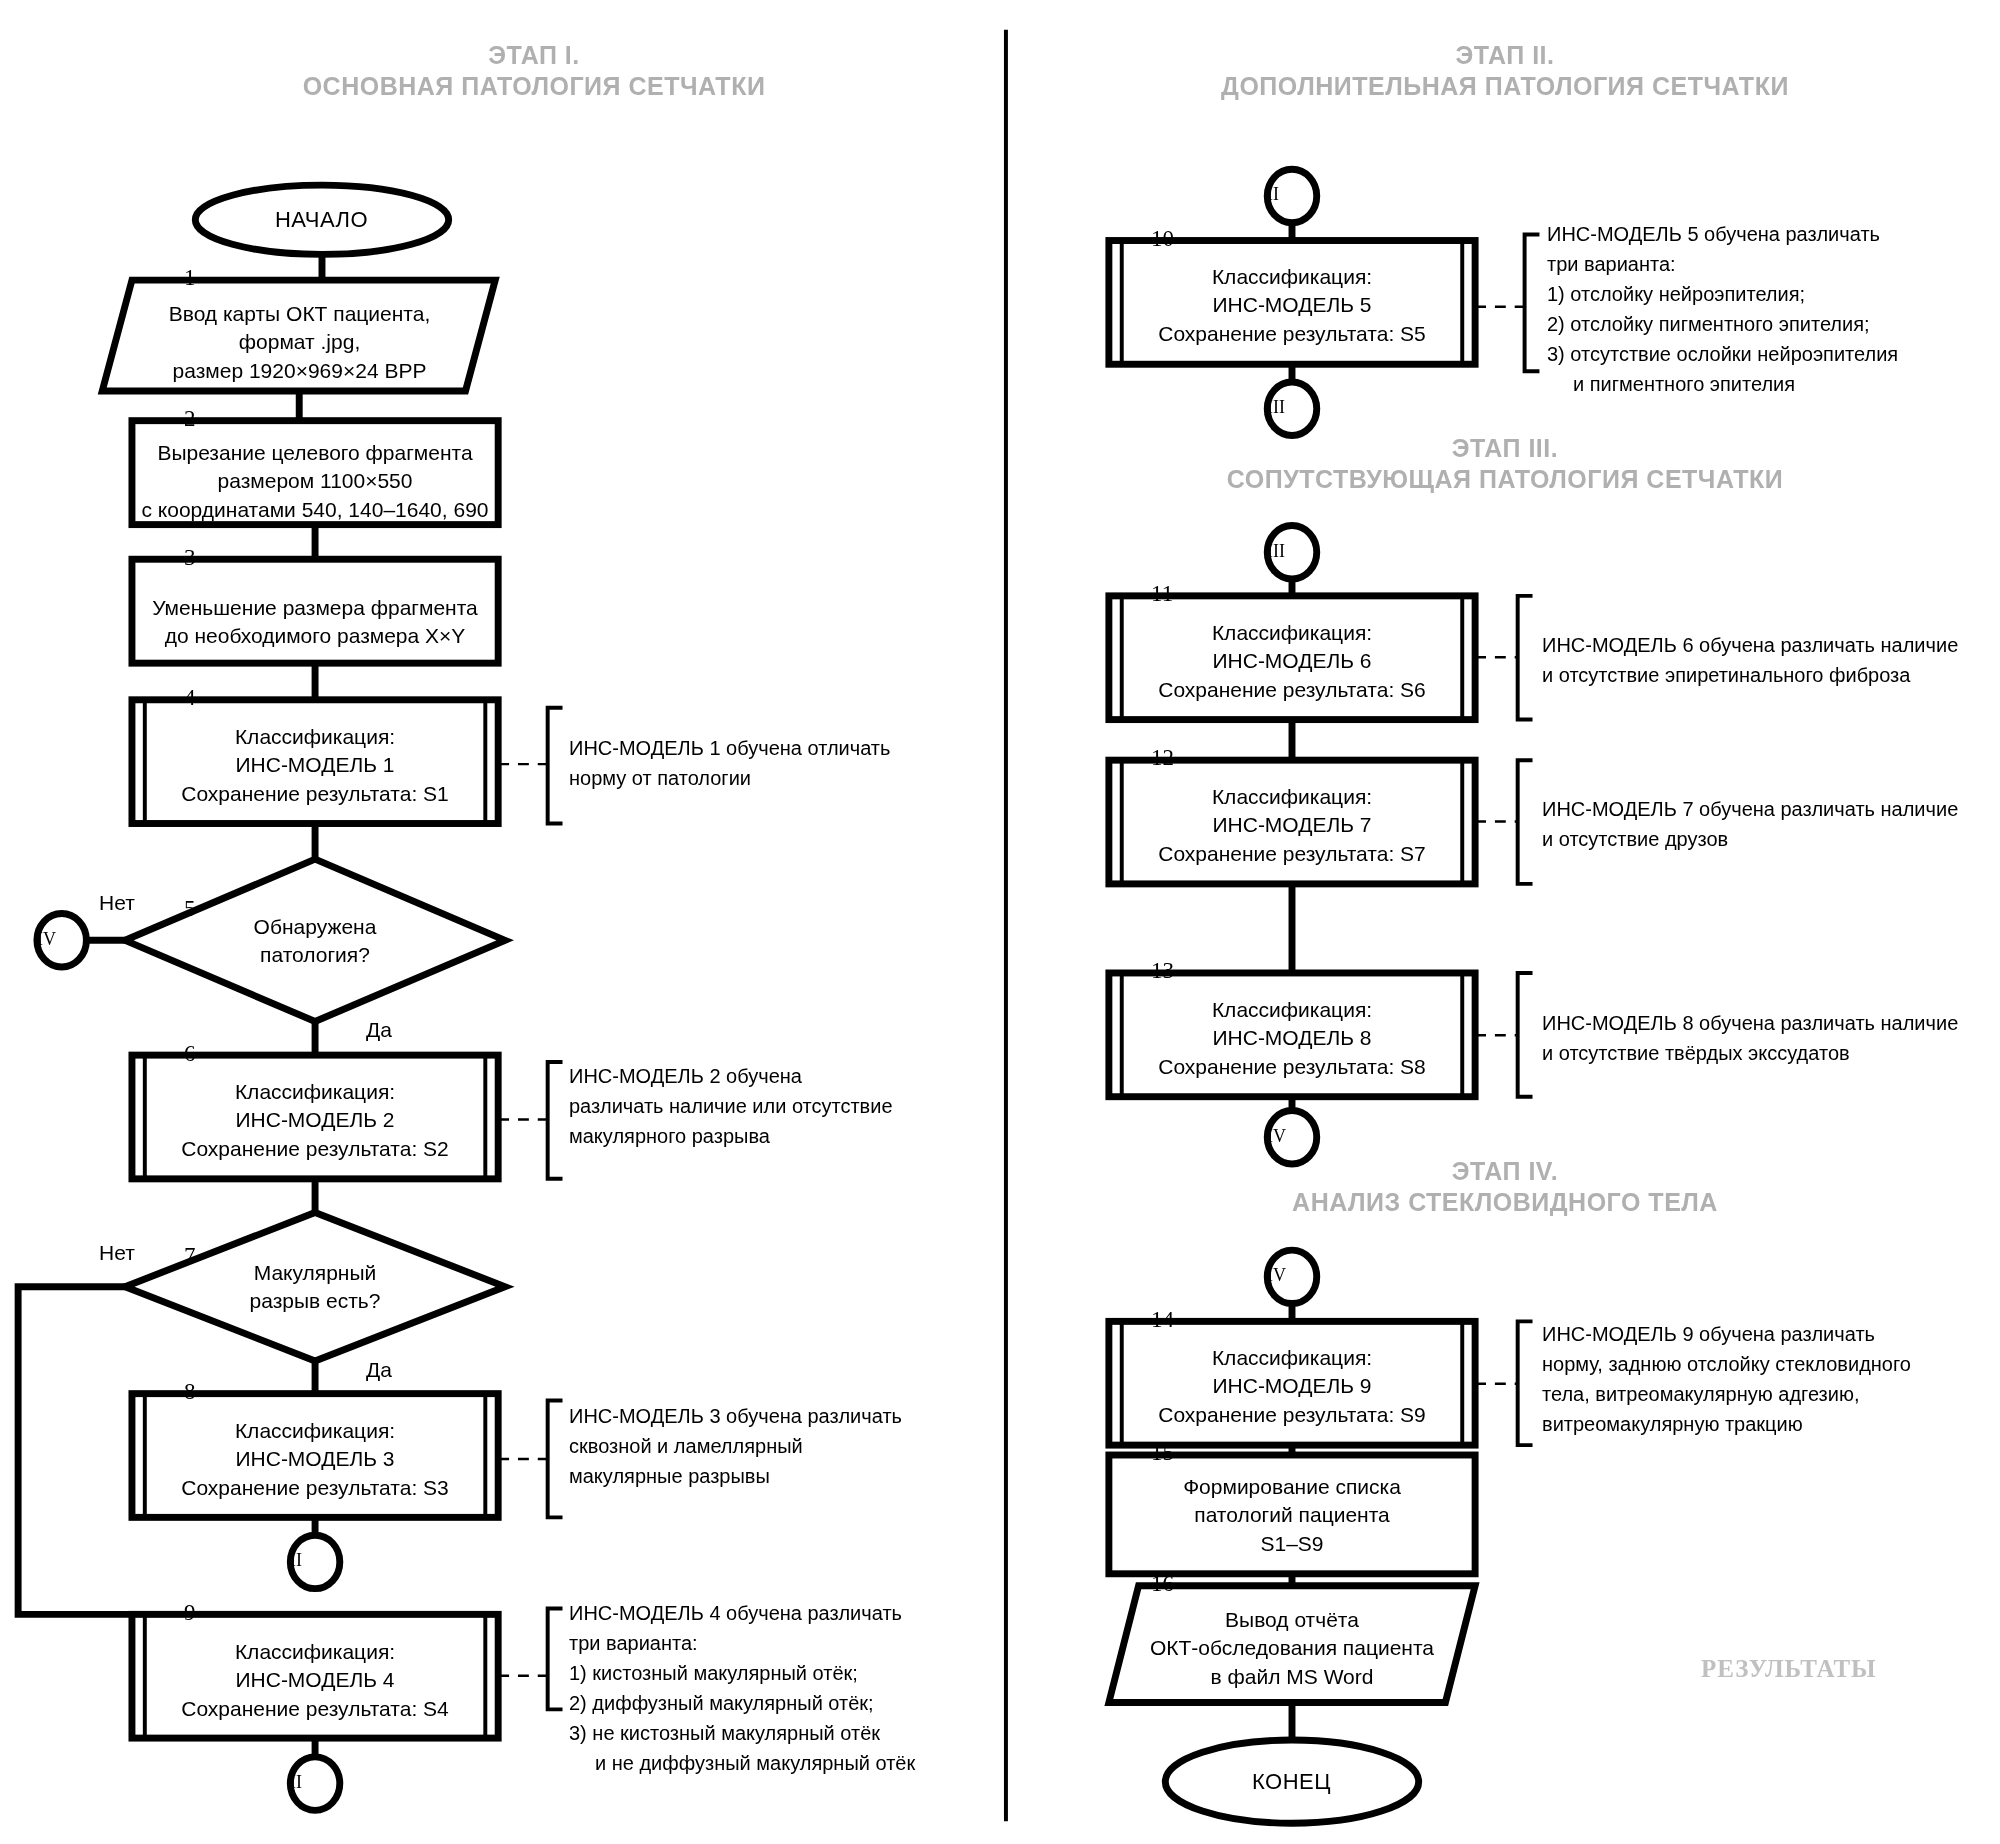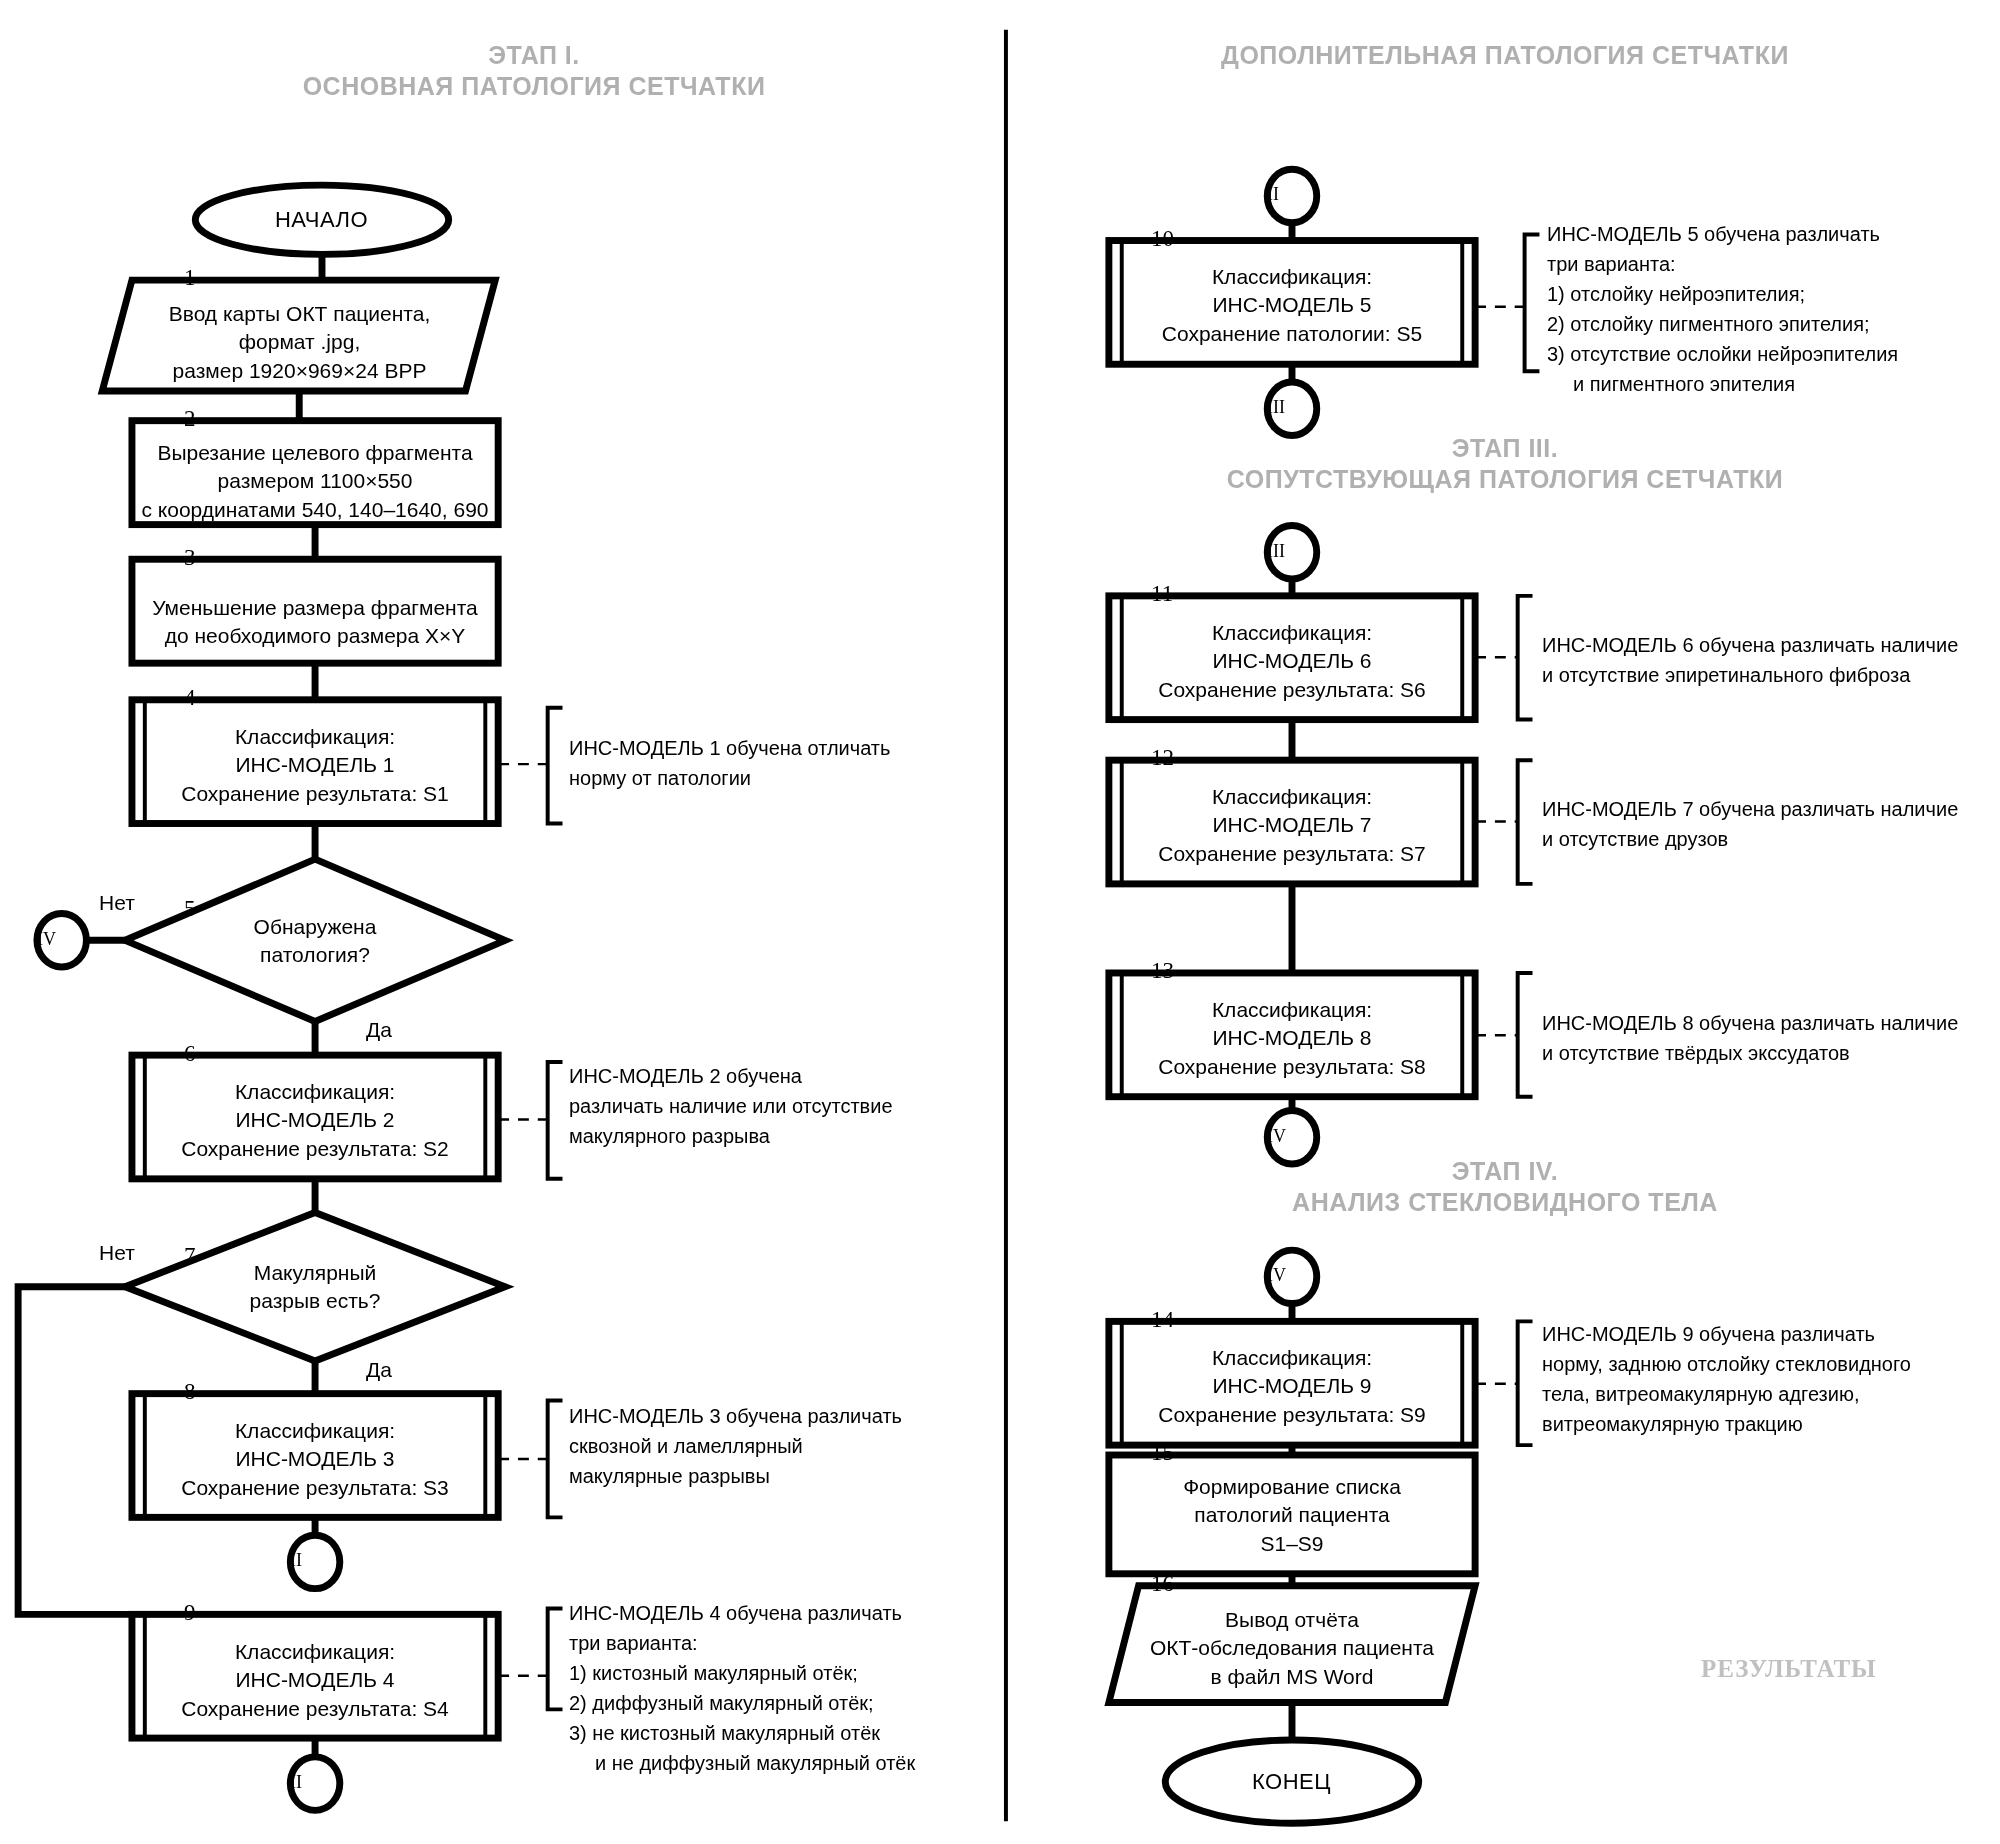--- a/index.html
+++ b/index.html
@@ -162,20 +162,21 @@
     <line class="lnk" x1="1305" y1="1720" x2="1305" y2="1760"></line>
     <ellipse class="shp" cx="1305" cy="1800" rx="128" ry="42"></ellipse>
   </svg>
 
   <div class="stage-title" style="left:0px;top:40px;width:990px;margin-left:39px;">
     <span class="l1">ЭТАП I.</span>
     <span class="l2">ОСНОВНАЯ ПАТОЛОГИЯ СЕТЧАТКИ</span>
   </div>
 
   <div class="stage-title" style="left:1015px;top:40px;width:980px;">
+    <span class="l1">ЭТАП II.</span>
     <span class="l2">ДОПОЛНИТЕЛЬНАЯ ПАТОЛОГИЯ СЕТЧАТКИ</span>
   </div>
 
   <div class="stage-title" style="left:1015px;top:433px;width:980px;">
     <span class="l1">ЭТАП III.</span>
     <span class="l2">СОПУТСТВУЮЩАЯ ПАТОЛОГИЯ СЕТЧАТКИ</span>
   </div>
 
   <div class="stage-title" style="left:1015px;top:1156px;width:980px;">
     <span class="l1">ЭТАП IV.</span>
@@ -275,21 +276,21 @@
     <span class="ind">и не диффузный макулярный отёк</span>
   </div>
   <div class="conn-lab" style="left:290px;top:1772px;width:50px;">II</div>
 
   <div class="conn-lab" style="left:1267px;top:184px;width:50px;">II</div>
 
   <div class="num" style="left:1151px;top:226px;">10</div>
   <div class="node-text" style="left:1094px;top:263px;width:396px;">
     <span>Классификация:</span>
     <span>ИНС-МОДЕЛЬ 5</span>
-    <span>Сохранение патологии: S5</span>
+    <span>Сохранение результата: S5</span>
   </div>
   <div class="note" style="left:1547px;top:219px;">
     <span>ИНС-МОДЕЛЬ 5 обучена различать</span>
     <span>три варианта:</span>
     <span>1) отслойку нейроэпителия;</span>
     <span>2) отслойку пигментного эпителия;</span>
     <span>3) отсутствие ослойки нейроэпителия</span>
     <span class="ind">и пигментного эпителия</span>
   </div>
   <div class="conn-lab" style="left:1267px;top:397px;width:50px;">III</div>

